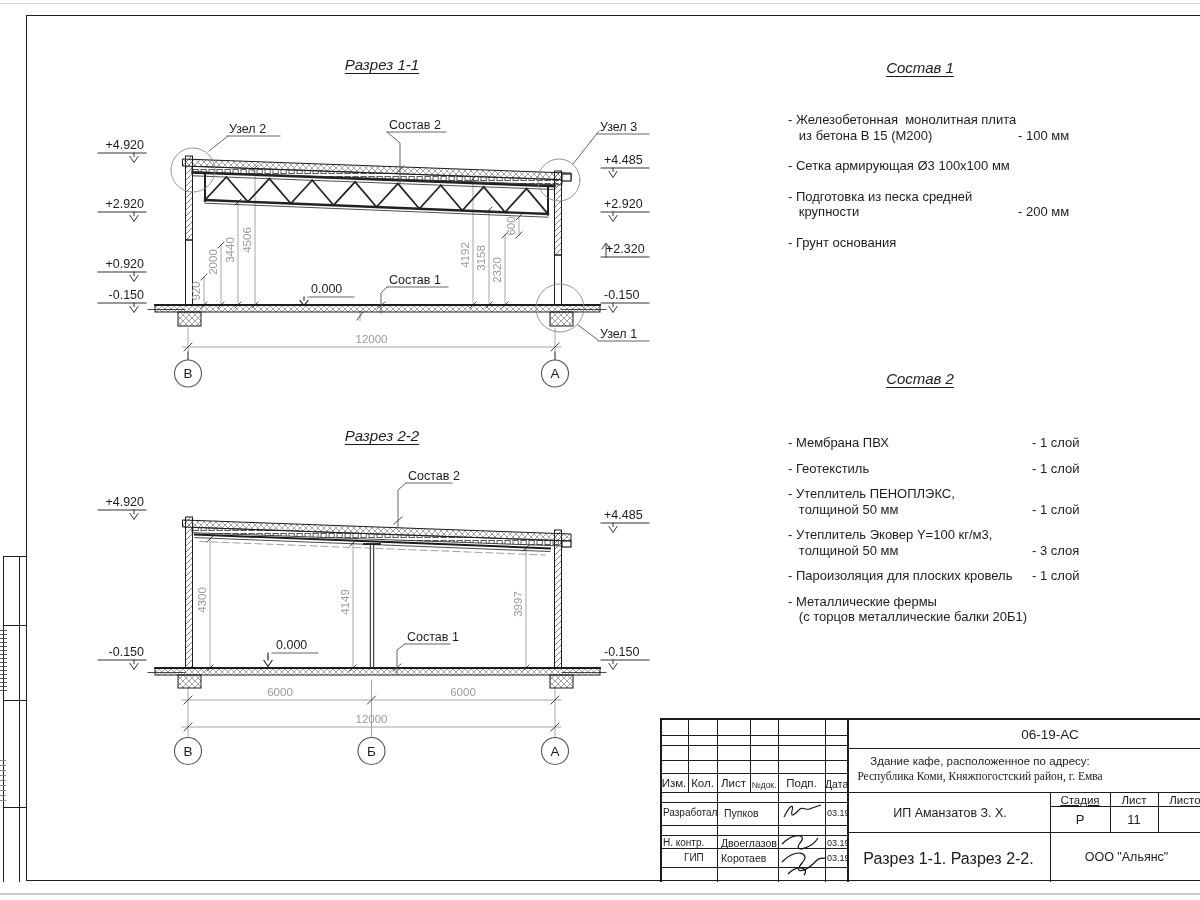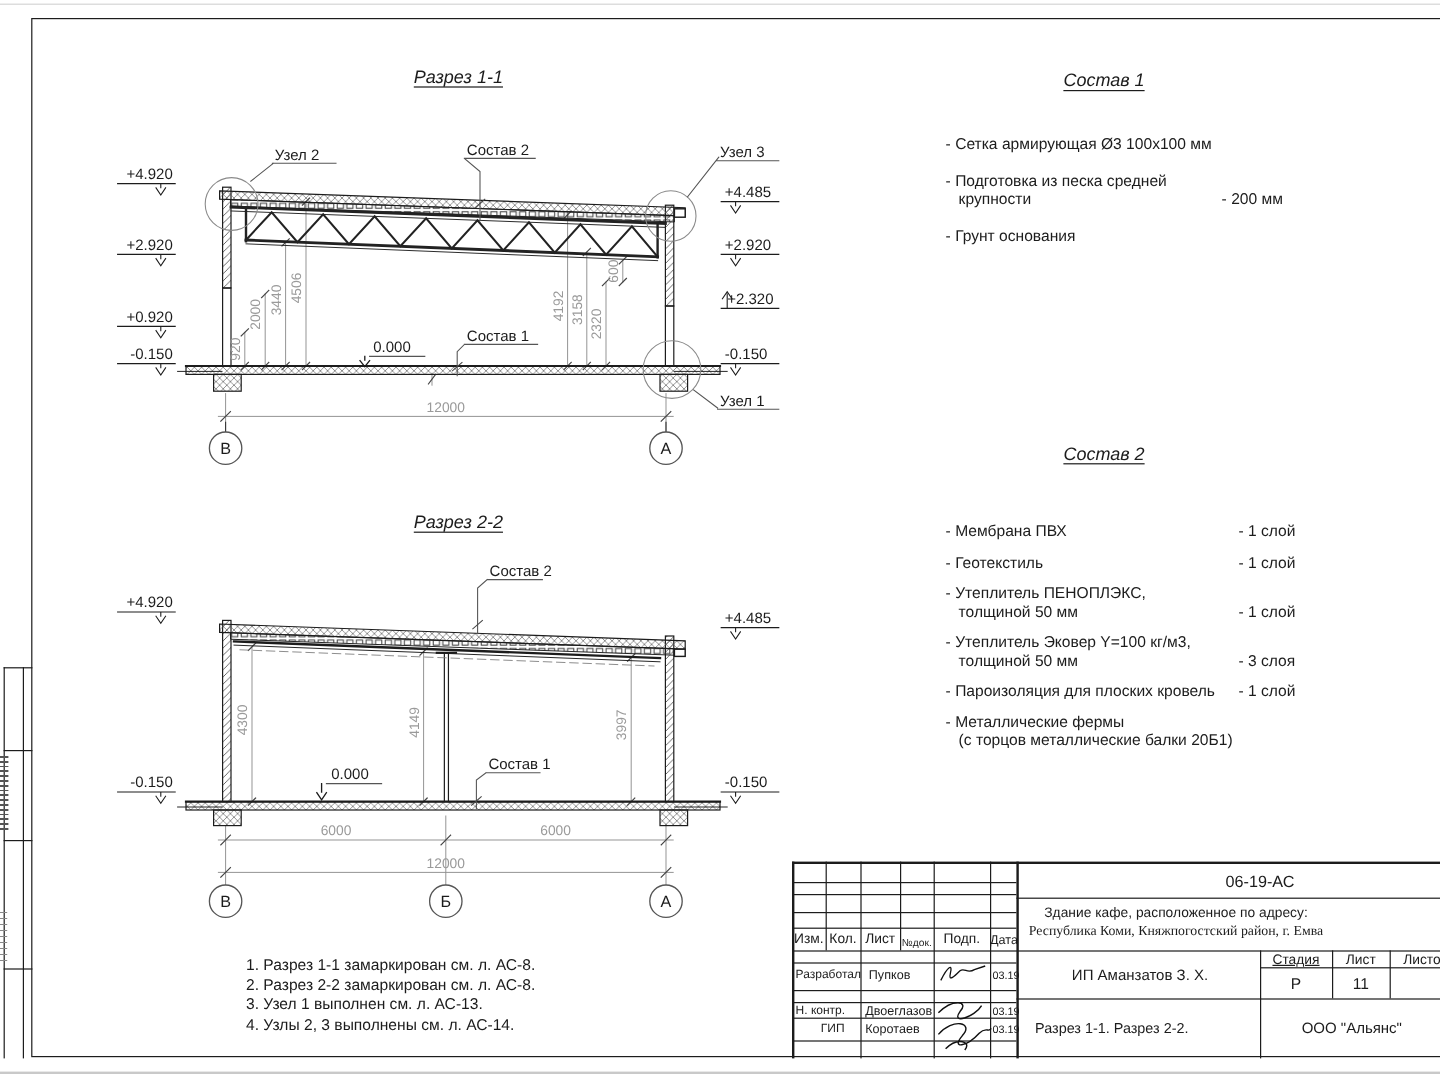--- a/index.html
+++ b/index.html
@@ -234,20 +234,25 @@
     <text class="dim" x="280" y="696" text-anchor="middle">6000</text>
     <text class="dim" x="463" y="696" text-anchor="middle">6000</text>
     <text class="dim" x="371.5" y="723" text-anchor="middle">12000</text>
     <text class="ax" x="188" y="755.5" text-anchor="middle">В</text>
     <text class="ax" x="371.5" y="755.5" text-anchor="middle">Б</text>
     <text class="ax" x="555" y="755.5" text-anchor="middle">А</text>
   </svg>
 
   <div class="lst l1" style="left:788px;top:112px;width:340px;">
     <div class="li">
+        <span class="nm">- Железобетонная  монолитная плита
+   из бетона В 15 (М200)</span>
+        <span class="vv">- 100 мм</span>
+      </div>
+    <div class="li">
         <span class="nm">- Сетка армирующая Ø3 100х100 мм</span>
         <span class="vv"></span>
       </div>
     <div class="li">
         <span class="nm">- Подготовка из песка средней
    крупности</span>
         <span class="vv">- 200 мм</span>
       </div>
     <div class="li">
         <span class="nm">- Грунт основания</span>
@@ -278,26 +283,20 @@
         <span class="nm">- Пароизоляция для плоских кровель</span>
         <span class="vv">- 1 слой</span>
       </div>
     <div class="li">
         <span class="nm">- Металлические фермы
    (с торцов металлические балки 20Б1)</span>
         <span class="vv"></span>
       </div>
   </div>
 
-  <div class="notes" style="left:205px;top:796px;">
-    <div>1. Разрез 1-1 замаркирован см. л. АС-8.</div>
-    <div>2. Разрез 2-2 замаркирован см. л. АС-8.</div>
-    <div>3. Узел 1 выполнен см. л. АС-13.</div>
-    <div>4. Узлы 2, 3 выполнены см. л. АС-14.</div>
-  </div>
 
   <div class="hl" style="left:660px;top:718px;width:540px;height:1.5px;"></div>
   <div class="vl" style="left:660px;top:718px;width:1.5px;height:164px;"></div>
   <div class="vl" style="left:847px;top:718px;width:1.5px;height:164px;"></div>
   <div class="vl" style="left:688px;top:718px;width:1px;height:74px;"></div>
   <div class="vl" style="left:750px;top:718px;width:1px;height:74px;"></div>
   <div class="vl" style="left:717px;top:718px;width:1px;height:164px;"></div>
   <div class="vl" style="left:778px;top:718px;width:1px;height:164px;"></div>
   <div class="vl" style="left:825px;top:718px;width:1px;height:164px;"></div>
   <div class="hl" style="left:660px;top:735px;width:187px;height:1px;"></div>
@@ -337,21 +336,21 @@
   <div class="t" style="left:663px;top:852px;font-size:10px;padding-left:21px;">ГИП</div>
   <div class="t" style="left:721px;top:852px;font-size:10.5px;">Коротаев</div>
   <div class="t" style="left:827px;top:853px;font-size:9px;">03.19</div>
 
   <div class="t ctr" style="left:855px;top:806px;width:190px;font-size:12.5px;">ИП Аманзатов З. Х.</div>
   <div class="t ctr" style="left:1050px;top:794px;width:60px;font-size:11.5px;text-decoration:underline;">Стадия</div>
   <div class="t ctr" style="left:1110px;top:794px;width:48px;font-size:11.5px;">Лист</div>
   <div class="t ctr" style="left:1158px;top:794px;width:60px;font-size:11.5px;">Листов</div>
   <div class="t ctr" style="left:1050px;top:812px;width:60px;font-size:13px;">Р</div>
   <div class="t ctr" style="left:1110px;top:812px;width:48px;font-size:13px;">11</div>
-  <div class="t ctr" style="left:828px;top:850px;width:197px;font-size:12px;">Разрез 1-1. Разрез 2-2.</div>
+  <div class="t ctr" style="left:850px;top:850px;width:197px;font-size:16px;">Разрез 1-1. Разрез 2-2.</div>
   <div class="t ctr" style="left:1053px;top:850px;width:147px;font-size:12.5px;">ООО "Альянс"</div>
 
   <svg class="abs" style="left:780px;top:801px;" width="44" height="22" viewBox="0 0 44 22" fill="none">
     <path d="M4 16 C10 4 14 2 12 10 C10 18 16 12 20 8 C24 5 26 11 32 7 L41 4" stroke="#111" stroke-width="1.1"></path>
   </svg>
   <svg class="abs" style="left:772px;top:830px;" width="56" height="50" viewBox="0 0 56 50" fill="none">
     <path d="M10 14 C22 2 36 4 28 13 C20 24 40 18 46 8 M10 32 C22 18 40 22 30 33 C20 45 34 42 44 31 C50 25 52 31 54 27 M16 44 C26 34 38 38 32 45" stroke="#111" stroke-width="1.2"></path>
   </svg>
 
 </div>

